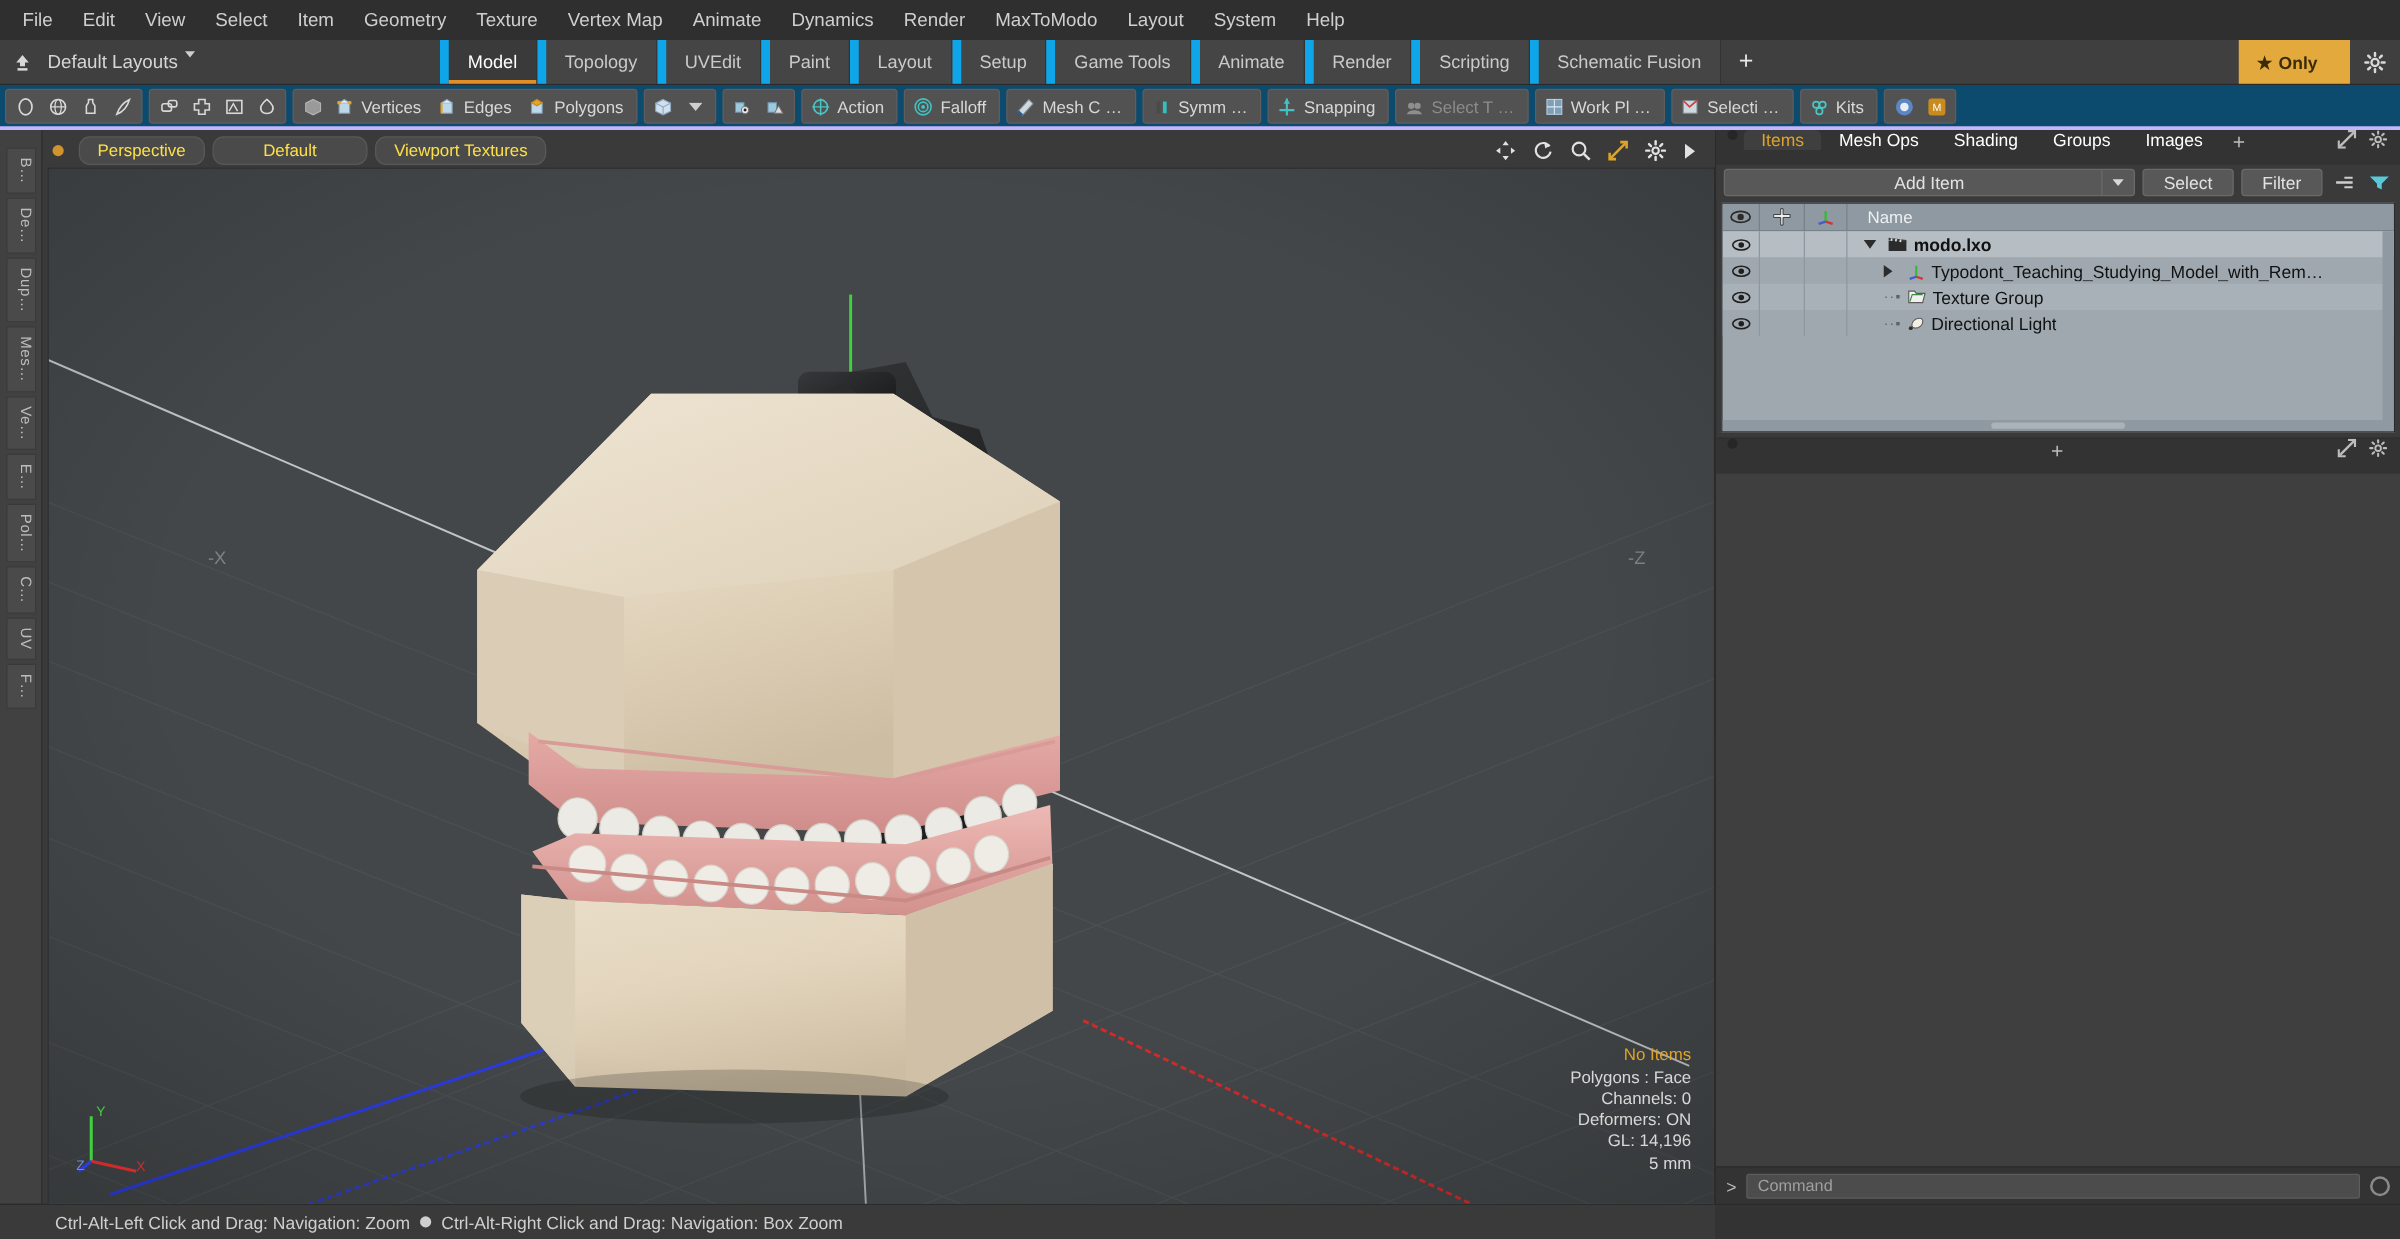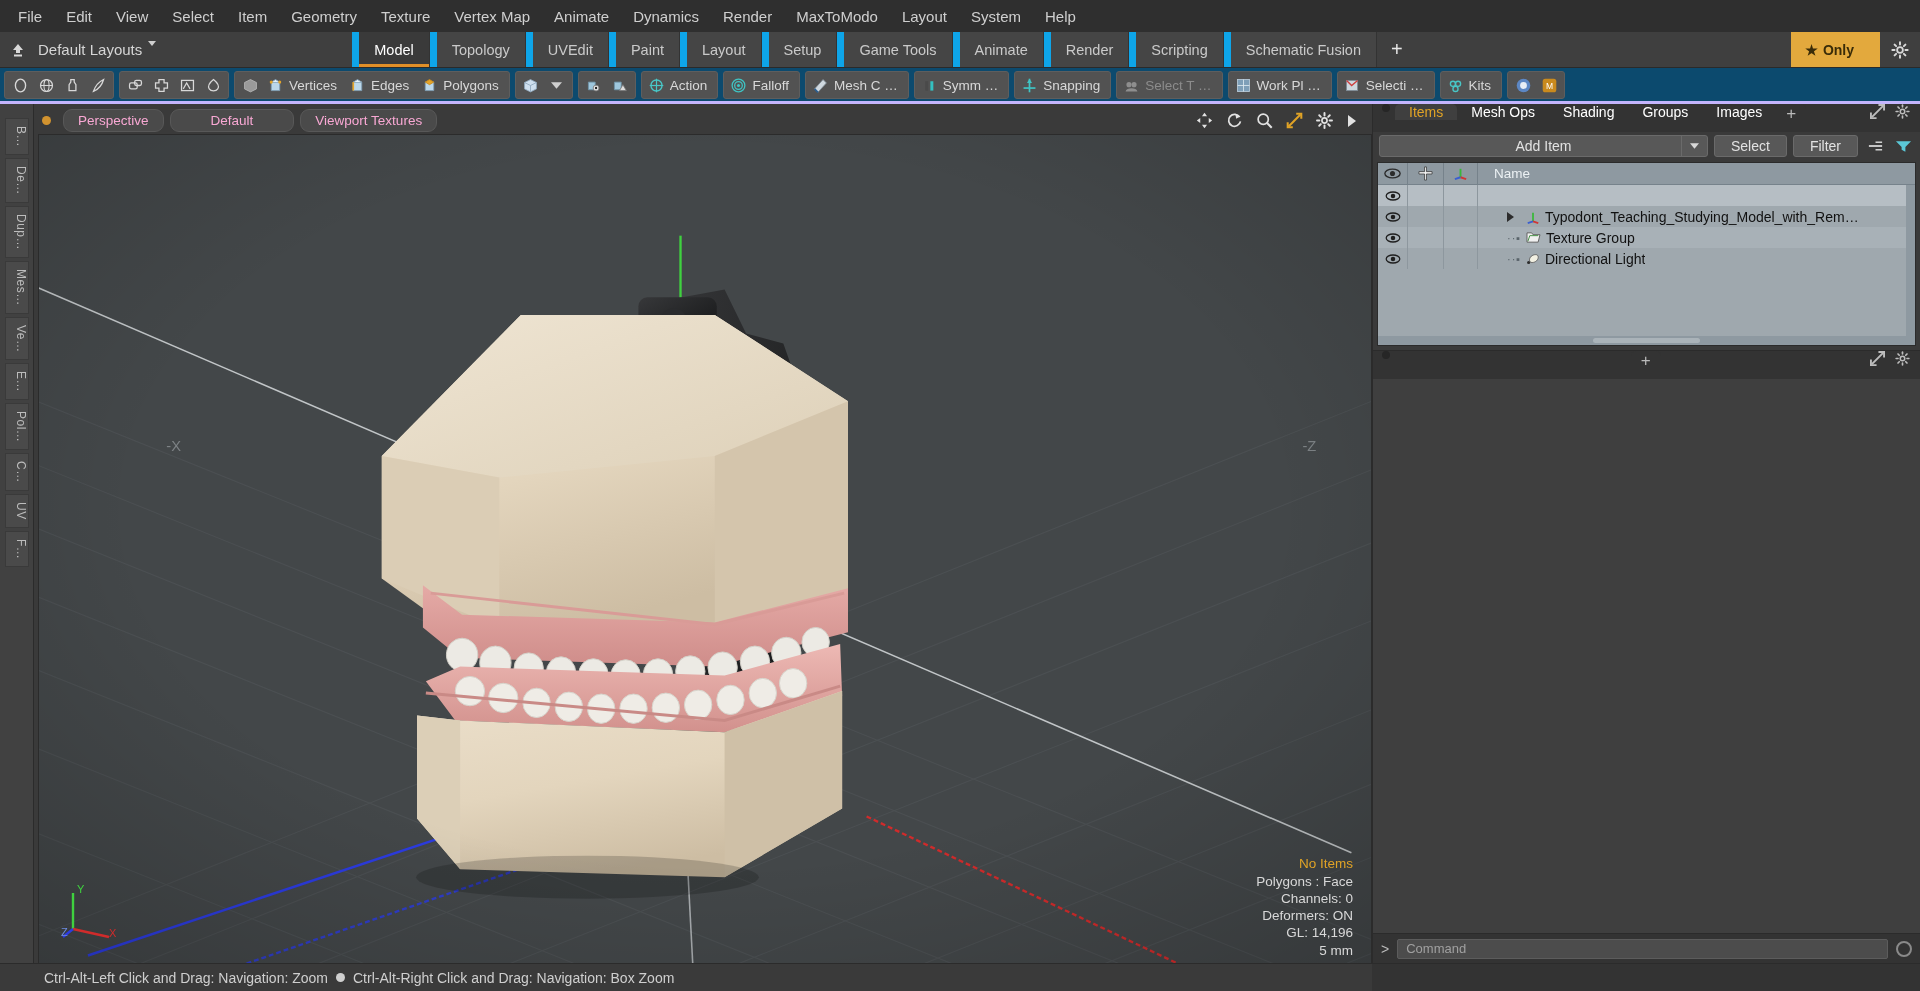--- a/index.html
+++ b/index.html
@@ -84,32 +84,32 @@
     color: #bdbdbd; font-size: 12px; padding: 7px 0; letter-spacing: .5px;
     background: #4a4a4a; border: 1px solid #3a3a3a; margin-bottom: 3px;
     width: 24px; text-align: center;
   }
 
   
   .viewport-wrap { flex: 1 1 auto; display: flex; flex-direction: column; min-width: 0; padding: 4px 0 0 4px; }
   .vp-header { height: 26px; display: flex; align-items: center; gap: 6px; background:#3a3a3a; }
   .vp-dot { width: 9px; height: 9px; border-radius: 50%; background: #d2932f; margin: 0 6px 0 4px; }
   .vp-pill {
-    background: #4a4a4a; color: #f9a8d4; font-size: 13.5px;
+    background: #4a4a4a; color: #fde047; font-size: 13.5px;
     padding: 3px 14px; border-radius: 9px; border: 1px solid #585858; white-space: nowrap;
   }
   .vp-pill.wide { padding: 3px 40px; }
   .vp-icons { margin-left: auto; display: flex; align-items: center; gap: 13px; padding-right: 14px; }
 
   .viewport {
     flex: 1 1 auto; position: relative; overflow: hidden;
     background: #434749; border: 1px solid #2b2b2b; border-bottom: none;
   }
   .vp-status {
-    position: absolute; right: 18px; bottom: 4px; text-align: right;
+    position: absolute; right: 18px; bottom: 24px; text-align: right;
     font-size: 13.5px; line-height: 1.28; color: #d8d8d8; pointer-events: none; margin-top: 36px;
   }
   .vp-status .hl { color: #e0a326; }
 
   
   .gizmo { position: absolute; left: 22px; bottom: 22px; width: 62px; height: 62px; }
 
   
   .rightpanel {
     width: 548px; flex: 0 0 548px; background: #3a3a3a;
@@ -842,20 +842,38 @@
       <div id="tree-rows">
           <div class="trow sel">
             <div class="tc c1">
               <svg width="16" height="10" viewBox="0 0 20 12">
                 <ellipse cx="10" cy="6" rx="8.5" ry="5" fill="none" stroke="#1f1f1f" stroke-width="1.6"></ellipse>
                 <circle cx="10" cy="6" r="2.8" fill="#1f1f1f"></circle>
               </svg>
             </div>
             <div class="tc c2"></div>
             <div class="tc c3"></div>
+            <div class="tc cn">
+              <span class="indent" style="width: 4px;"></span>
+              <span style="width: 14px; display: flex; align-items: center;">
+                <span class="tri down"></span>
+              </span>
+              <span style="display: flex;">
+                <svg width="16" height="13" viewBox="0 0 18 14">
+                  <path d="M1 4 L17 4 L17 13 L1 13 Z" fill="#2b2b2b"></path>
+                  <path d="M1 1 L17 3 L17 5 L1 3.5 Z" fill="#3a3a3a"></path>
+                  <g fill="#ddd">
+                    <rect x="3" y="1.5" width="1.6" height="2.3" transform="rotate(8 3 1.5)"></rect>
+                    <rect x="7" y="2" width="1.6" height="2.3" transform="rotate(8 7 2)"></rect>
+                    <rect x="11" y="2.5" width="1.6" height="2.3" transform="rotate(8 11 2.5)"></rect>
+                  </g>
+                </svg>
+              </span>
+              <span class="tname bold">modo.lxo</span>
+            </div>
           </div>
           <div class="trow">
             <div class="tc c1">
               <svg width="16" height="10" viewBox="0 0 20 12">
                 <ellipse cx="10" cy="6" rx="8.5" ry="5" fill="none" stroke="#1f1f1f" stroke-width="1.6"></ellipse>
                 <circle cx="10" cy="6" r="2.8" fill="#1f1f1f"></circle>
               </svg>
             </div>
             <div class="tc c2"></div>
             <div class="tc c3"></div>

